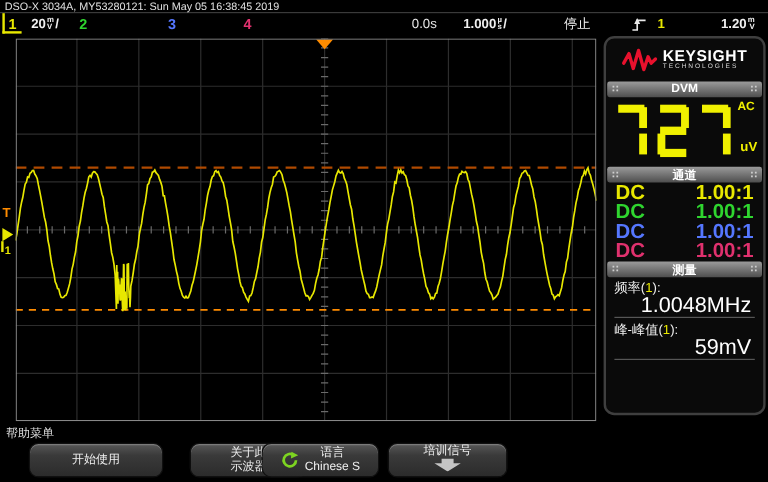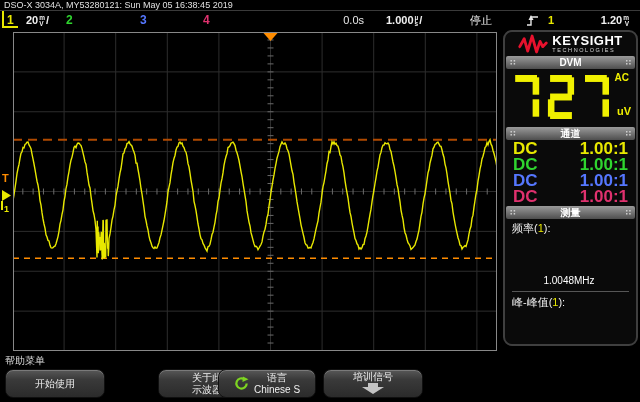--- a/index.html
+++ b/index.html
@@ -22,36 +22,36 @@
   .trig-src { color:#e8e800; font-weight:bold; }
 
   
   .plot-grid { position:absolute; left:13px; top:32px; width:484px; height:319px; }
   .marker-T { position:absolute; left:2px; top:172px; color:#ff8c00; font-size:11px; font-weight:bold; }
   .marker-gnd { position:absolute; left:0; top:186px; }
 
   
   .panel { position:absolute; left:503px; top:30px; width:135px; height:316px;
     background:#0a0a0a; border:2px solid #3f3f3f; border-radius:9px; overflow:hidden; }
-  .logo { height:24px; display:flex; align-items:center; justify-content:center; gap:4px; }
+  .logo { height:36px; display:flex; align-items:center; justify-content:center; gap:4px; }
   .logo-txt .brand { font-size:13px; font-weight:800; letter-spacing:.5px; color:#fff; line-height:13px; }
   .logo-txt .sub { font-size:5.5px; letter-spacing:1.6px; color:#d8d8d8; line-height:7px; }
   .phead { height:13px; margin:0 1px; background:linear-gradient(#9a9a9a,#4e4e4e);
     display:flex; align-items:center; justify-content:space-between; padding:0 4px;
     font-size:10px; font-weight:bold; color:#fff; border-radius:2px; }
   .grip { font-size:8px; color:#cfcfcf; line-height:8px; }
   .dvm-area { position:relative; height:58px; }
   .dvm-ac { position:absolute; right:7px; top:3px; font-size:10px; font-weight:bold; color:#f0f000; }
   .dvm-uv { position:absolute; right:5px; top:36px; font-size:11px; font-weight:bold; color:#f0f000; }
   .ch-rows { padding:1px 0; }
   .ch-row { display:flex; justify-content:space-between; padding:0 8px; height:16px; line-height:16px; font-size:17px; font-weight:bold; }
   .meas { padding:3px 7px 0 7px; font-size:11px; }
   .meas-label { color:#eee; line-height:13px; }
   .meas-label .y { color:#e8e800; }
-  .meas-value { text-align:center; color:#fff; font-size:10px; line-height:14px; padding-right:3px;margin-top:39px; }
+  .meas-value { text-align:right; color:#fff; font-size:18px; line-height:14px; padding-right:3px; }
   .meas-sep { border:0; border-top:1px solid #565656; margin:3px 0 4px 0; }
 
   
   .menu-label { position:absolute; left:5px; top:354px; font-size:10px; color:#ddd; }
   .skey { position:absolute; top:369px; height:29px; border-radius:8px;
     background:linear-gradient(180deg,#585858 0%,#3a3a3a 35%,#2b2b2b 100%);
     border:1px solid #101010; box-shadow:inset 0 1px 0 #7a7a7a;
     color:#f0f0f0; font-size:10px; display:flex; align-items:center; justify-content:center; }
   .skey .lines { display:flex; flex-direction:column; align-items:center; line-height:12px; }
   .skey-icon { margin-right:5px; display:flex; }
@@ -291,21 +291,21 @@
       <div class="meas-label">
         <span>峰-峰值(</span><span class="y">1</span><span>):</span>
       </div>
       <div class="meas-value">59mV</div>
       <hr class="meas-sep">
     </div>
   </div>
 
   <div class="menu-label">帮助菜单</div>
 
-  <div class="skey" style="left:5px; width:100px;">
+  <div class="skey" style="left:24px; width:112px;">
     <div class="lines">
         <span>开始使用</span>
       </div>
   </div>
 
   <div class="skey" style="left:138px; width:98px;margin-left:20px;">
     <div class="lines">
       <span>关于此</span>
       <span>示波器</span>
     </div>

